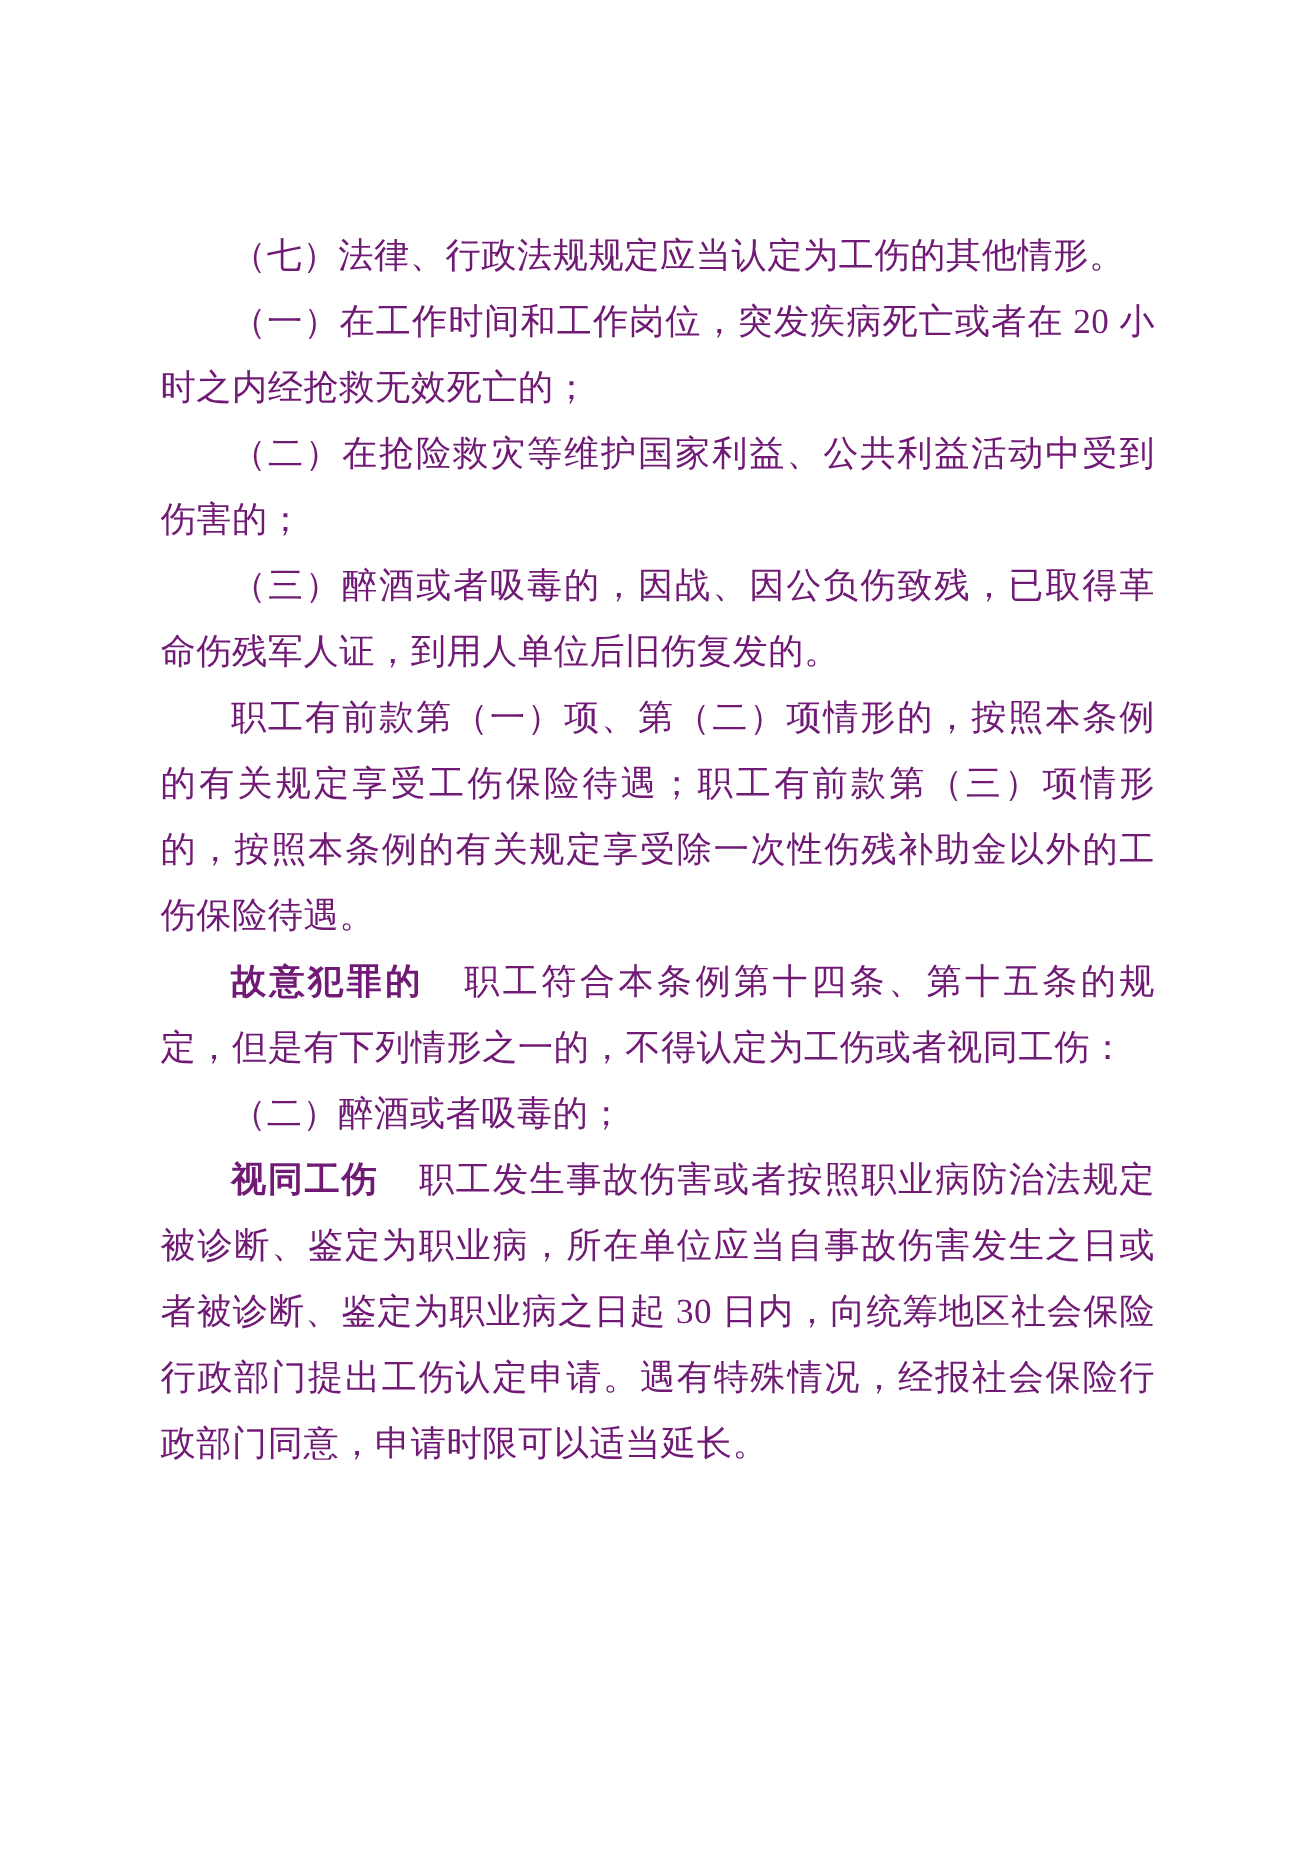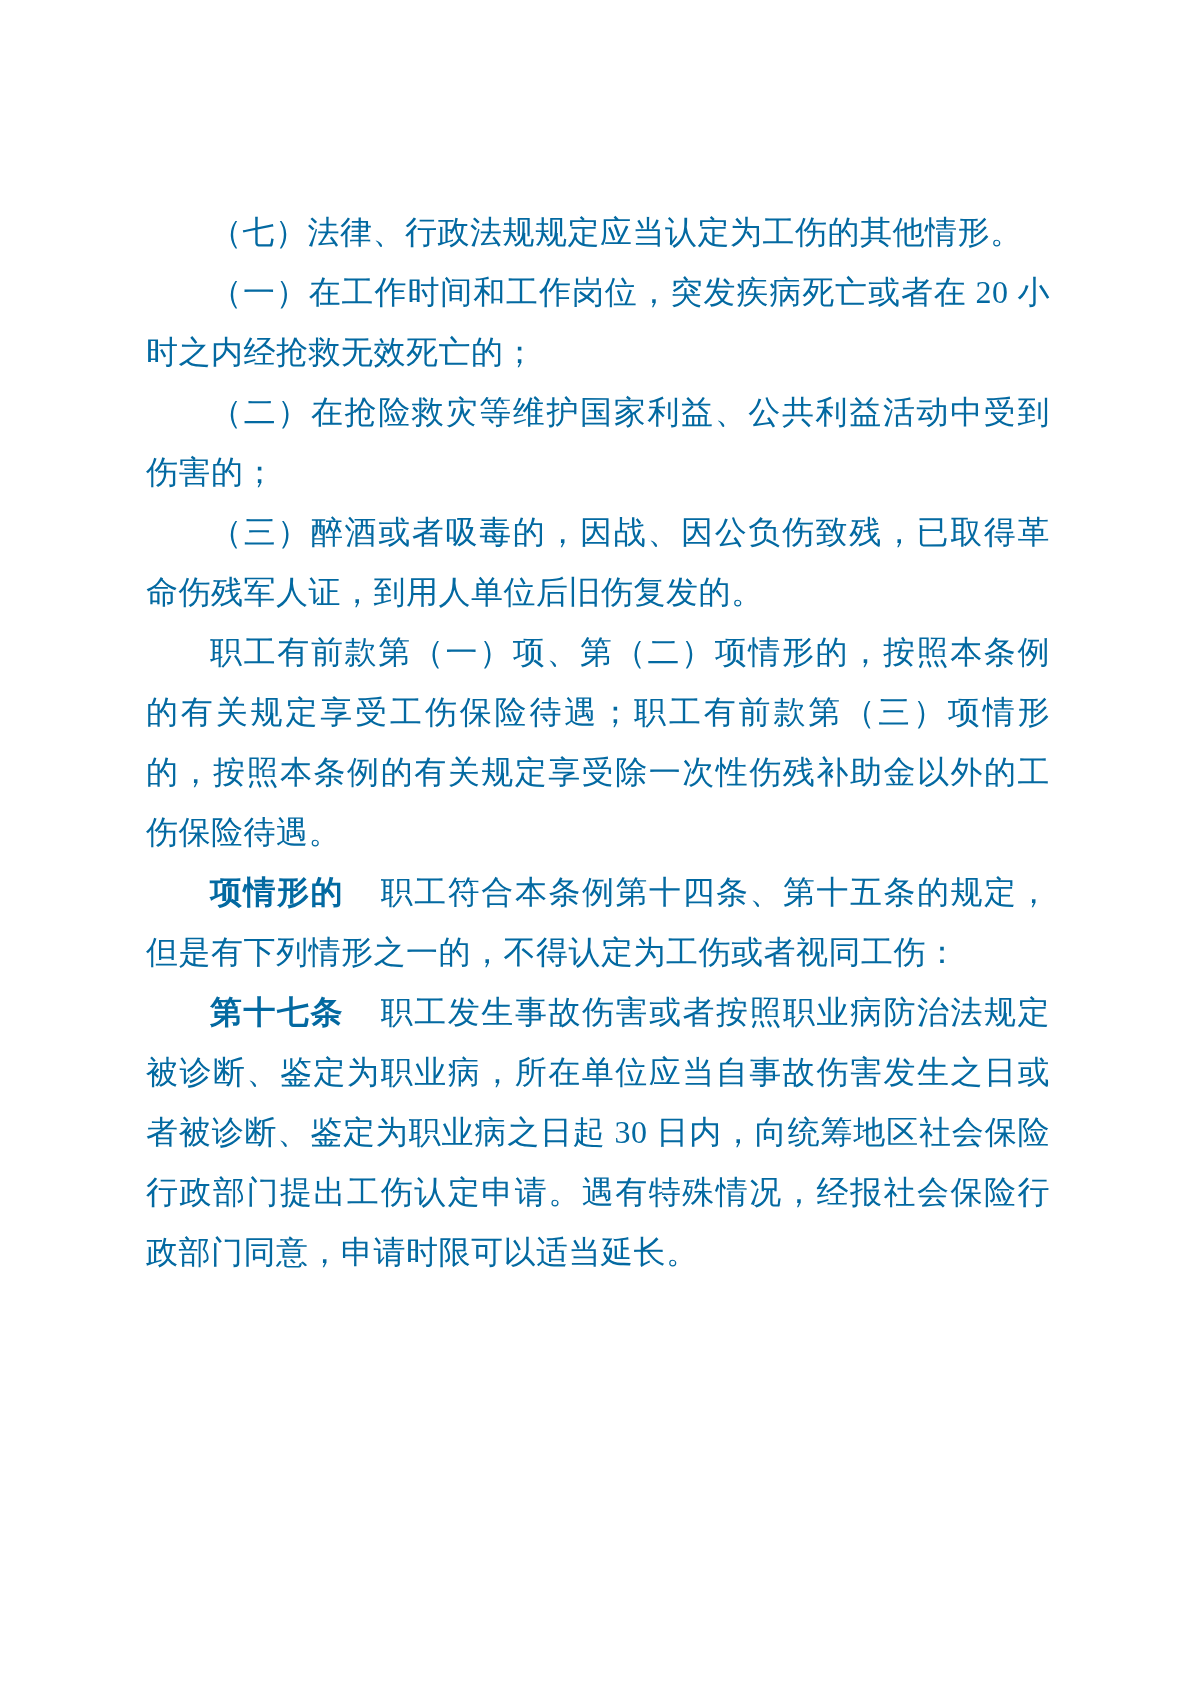--- a/index.html
+++ b/index.html
@@ -7,21 +7,21 @@
     padding: 0;
     background: #ffffff;
   }
   .page {
     position: relative;
     width: 1190px;
     height: 1683px;
     background: #ffffff;
     overflow: hidden;
     font-family: "Liberation Serif", "DejaVu Serif", serif;
-    color: #0369a1;
+    color: #701a75;
   }
   .content {
     position: absolute;
     left: 146px;
     top: 202px;
     width: 904px;
   }
   .para {
     margin: 0;
     padding: 0;
@@ -48,21 +48,22 @@
 
 
     <p class="para"><span>（一）在工作时间和工作岗位，突发疾病死亡或者在 20 小时之内经抢救无效死亡的；</span></p>
 
     <p class="para"><span>（二）在抢险救灾等维护国家利益、公共利益活动中受到伤害的；</span></p>
 
     <p class="para"><span>（三）醉酒或者吸毒的，因战、因公负伤致残，已取得革命伤残军人证，到用人单位后旧伤复发的。</span></p>
 
     <p class="para"><span>职工有前款第（一）项、第（二）项情形的，按照本条例的有关规定享受工伤保险待遇；职工有前款第（三）项情形的，按照本条例的有关规定享受除一次性伤残补助金以外的工伤保险待遇。</span></p>
 
-    <p class="para"><b class="artnum">项情形的</b><span>职工符合本条例第十四条、第十五条的规定，但是有下列情形之一的，不得认定为工伤或者视同工伤：</span></p>
+    <p class="para"><b class="artnum">故意犯罪的</b><span>职工符合本条例第十四条、第十五条的规定，但是有下列情形之一的，不得认定为工伤或者视同工伤：</span></p>
 
 
+    <p class="para"><span>（二）醉酒或者吸毒的；</span></p>
 
 
-    <p class="para"><b class="artnum">第十七条</b><span>职工发生事故伤害或者按照职业病防治法规定被诊断、鉴定为职业病，所在单位应当自事故伤害发生之日或者被诊断、鉴定为职业病之日起 30 日内，向统筹地区社会保险行政部门提出工伤认定申请。遇有特殊情况，经报社会保险行政部门同意，申请时限可以适当延长。</span></p>
+    <p class="para"><b class="artnum">视同工伤</b><span>职工发生事故伤害或者按照职业病防治法规定被诊断、鉴定为职业病，所在单位应当自事故伤害发生之日或者被诊断、鉴定为职业病之日起 30 日内，向统筹地区社会保险行政部门提出工伤认定申请。遇有特殊情况，经报社会保险行政部门同意，申请时限可以适当延长。</span></p>
 
   </main>
 </div>
 
 </body></html>

